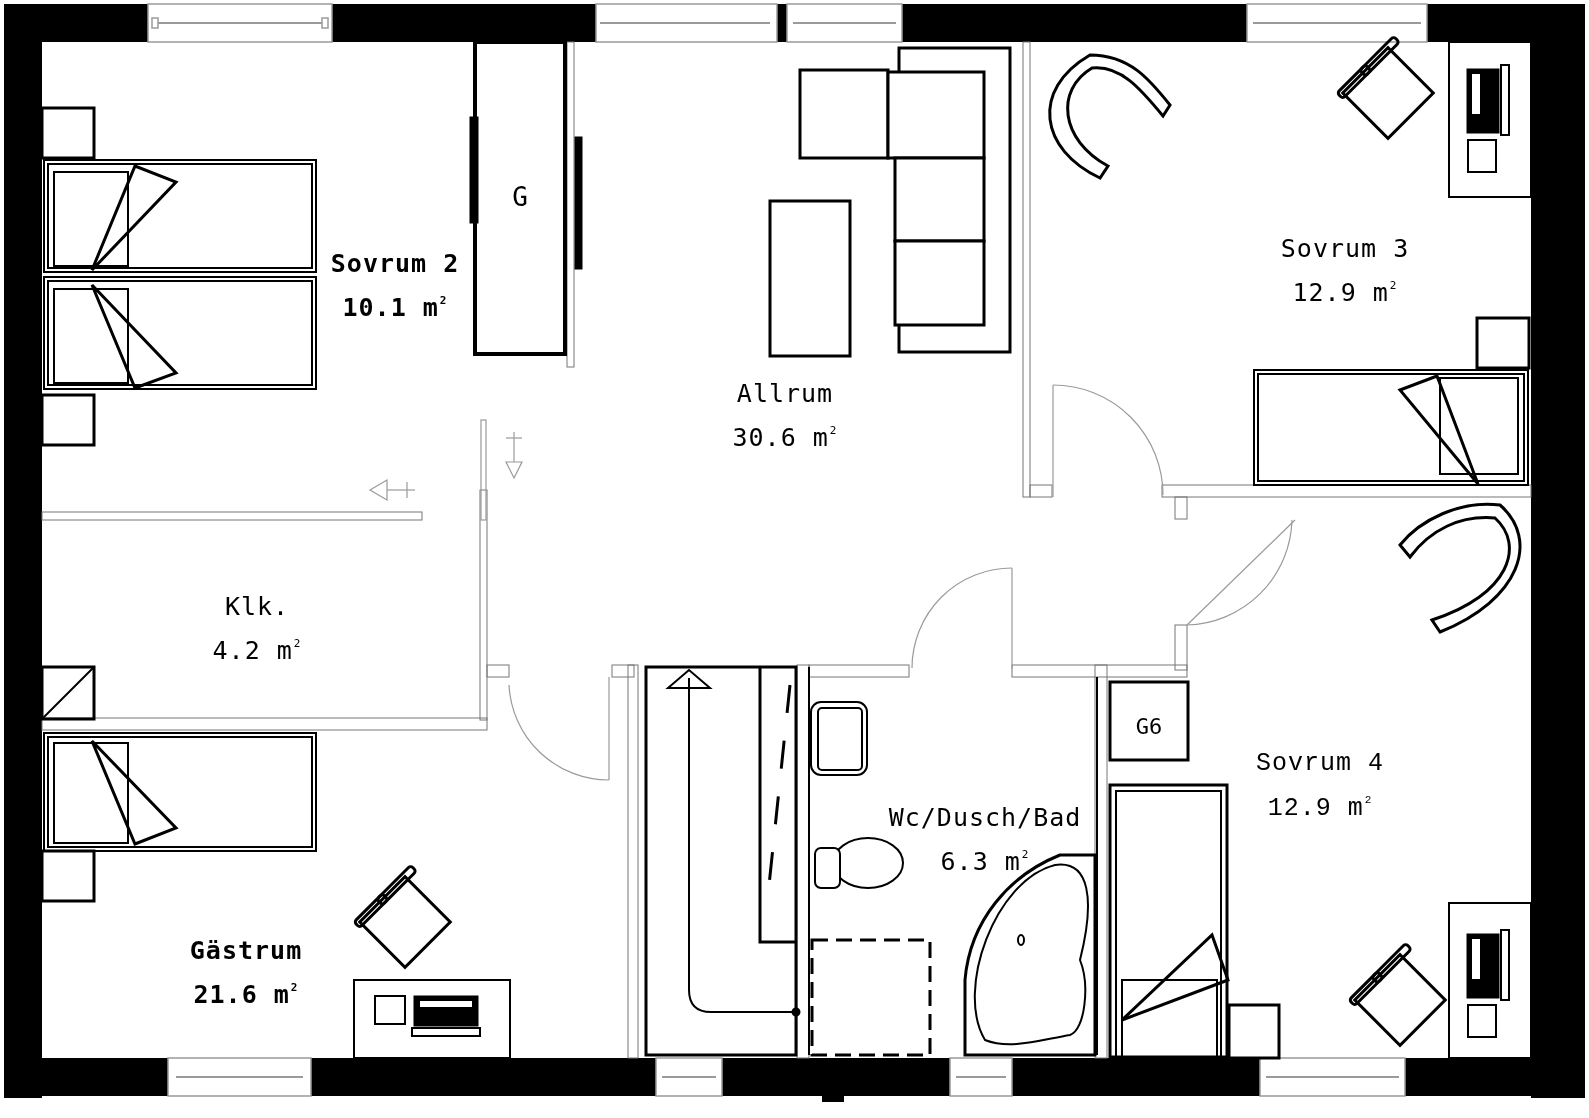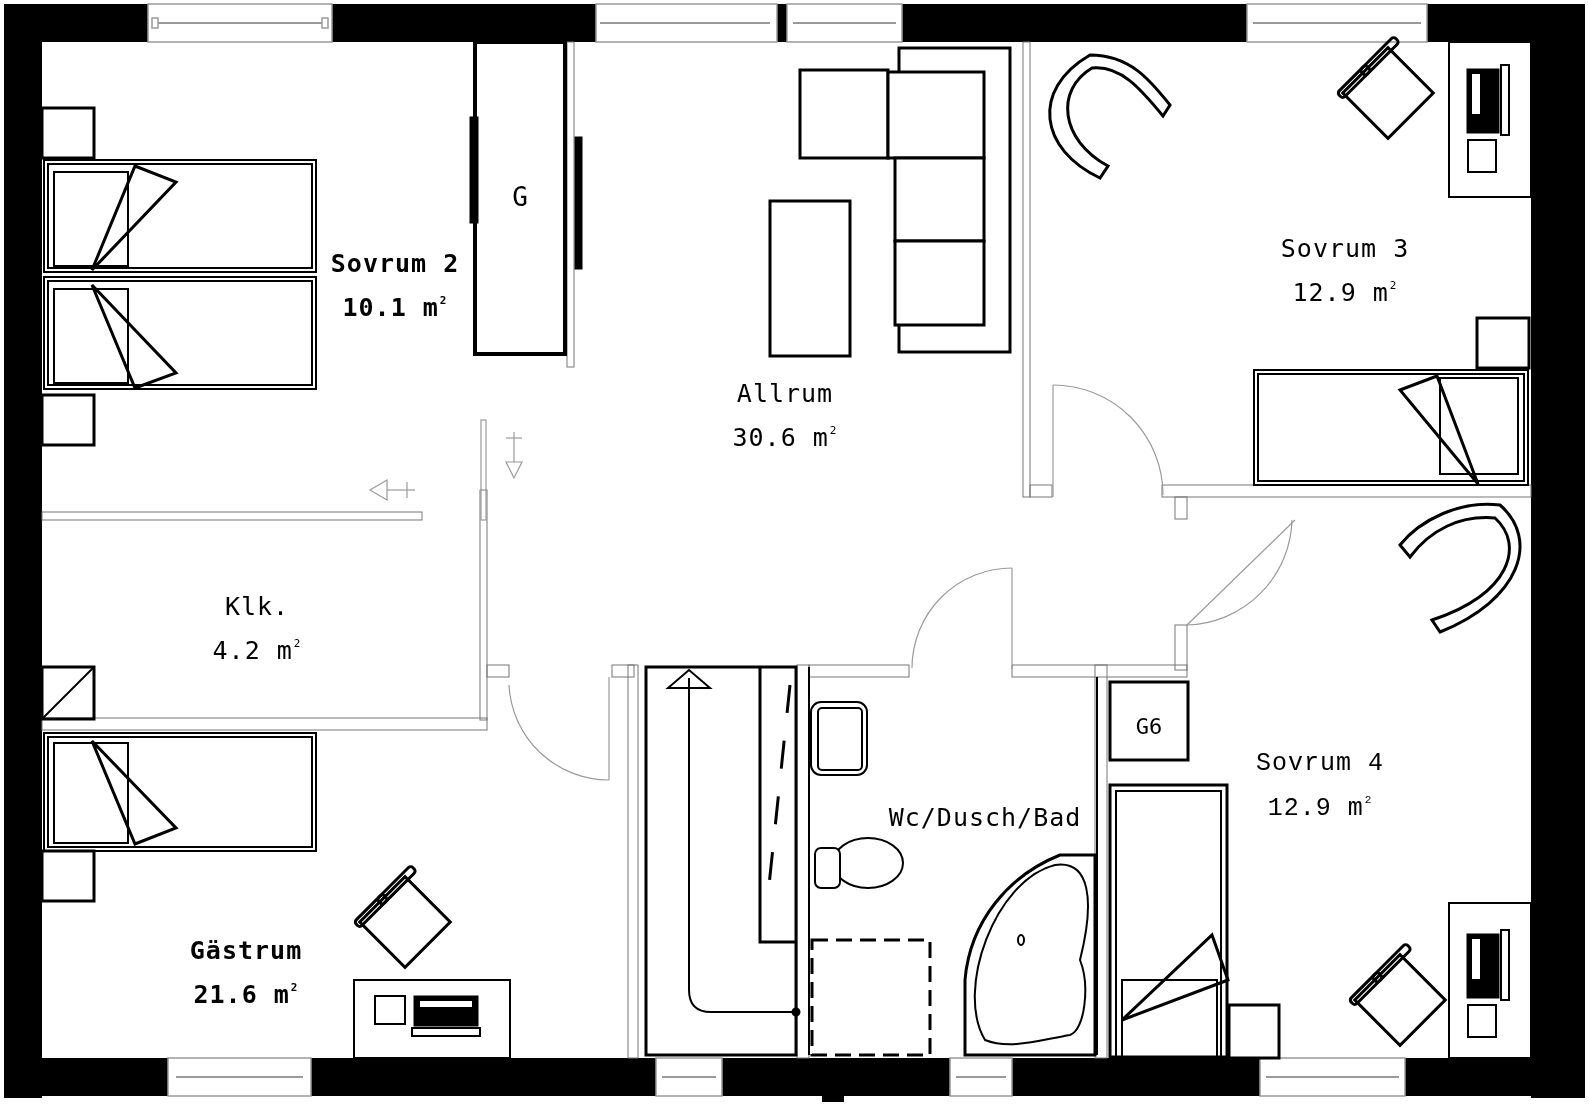--- a/index.html
+++ b/index.html
@@ -248,20 +248,21 @@
   <div class="area"><span>12.9</span> <span>m</span><sup>2</sup></div>
 </div>
 
 <div class="room-label" style="left:257px; top:588px;">
   <div>Klk.</div>
   <div class="area"><span>4.2</span> <span>m</span><sup>2</sup></div>
 </div>
 
 <div class="room-label" style="left:985px; top:773px;margin-top:26px;">
   <div>Wc/Dusch/Bad</div>
+  <div class="area"><span>6.3</span> <span>m</span><sup>2</sup></div>
 </div>
 
 <div class="room-label" style="left:1320px; top:745px;font-family:Liberation Mono, monospace;">
   <div>Sovrum 4</div>
   <div class="area"><span>12.9</span> <span>m</span><sup>2</sup></div>
 </div>
 
 <div class="room-label" style="left:246px; top:932px;font-weight:bold;">
   <div>Gästrum</div>
   <div class="area"><span>21.6</span> <span>m</span><sup>2</sup></div>

